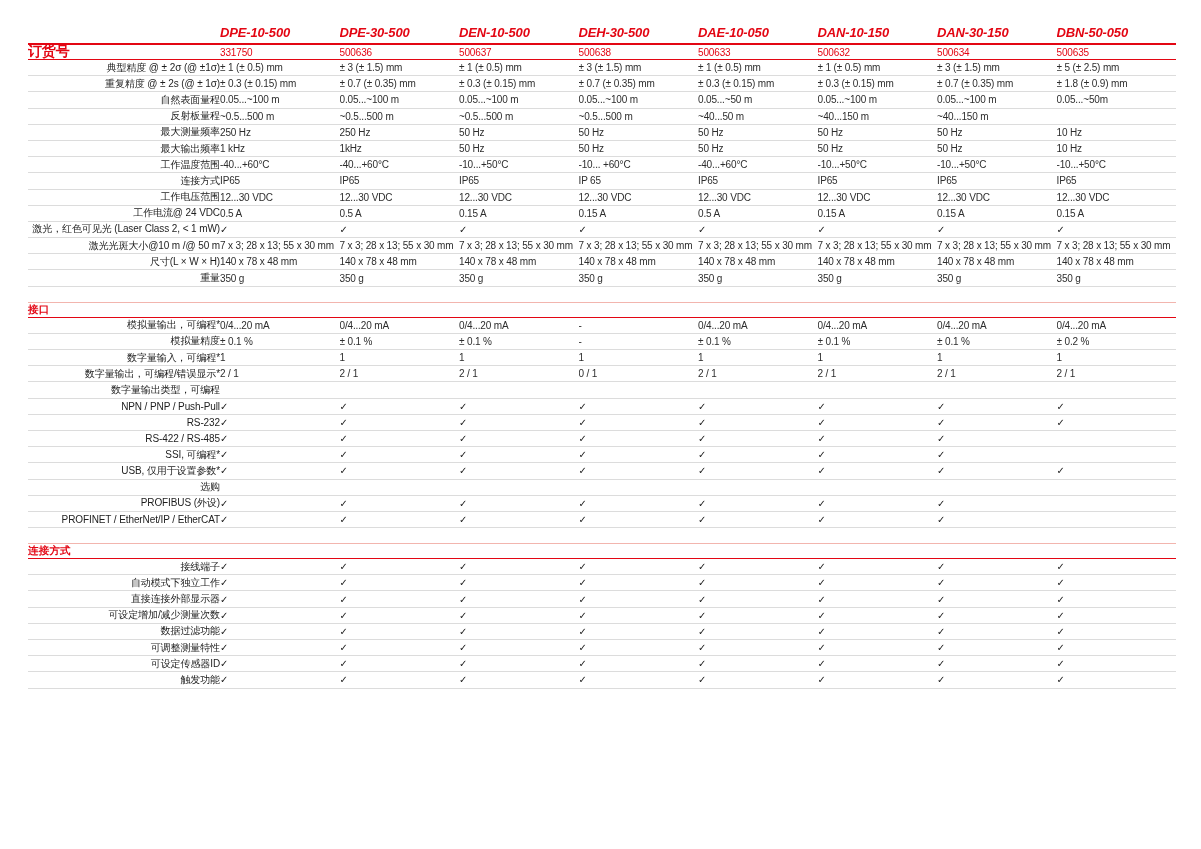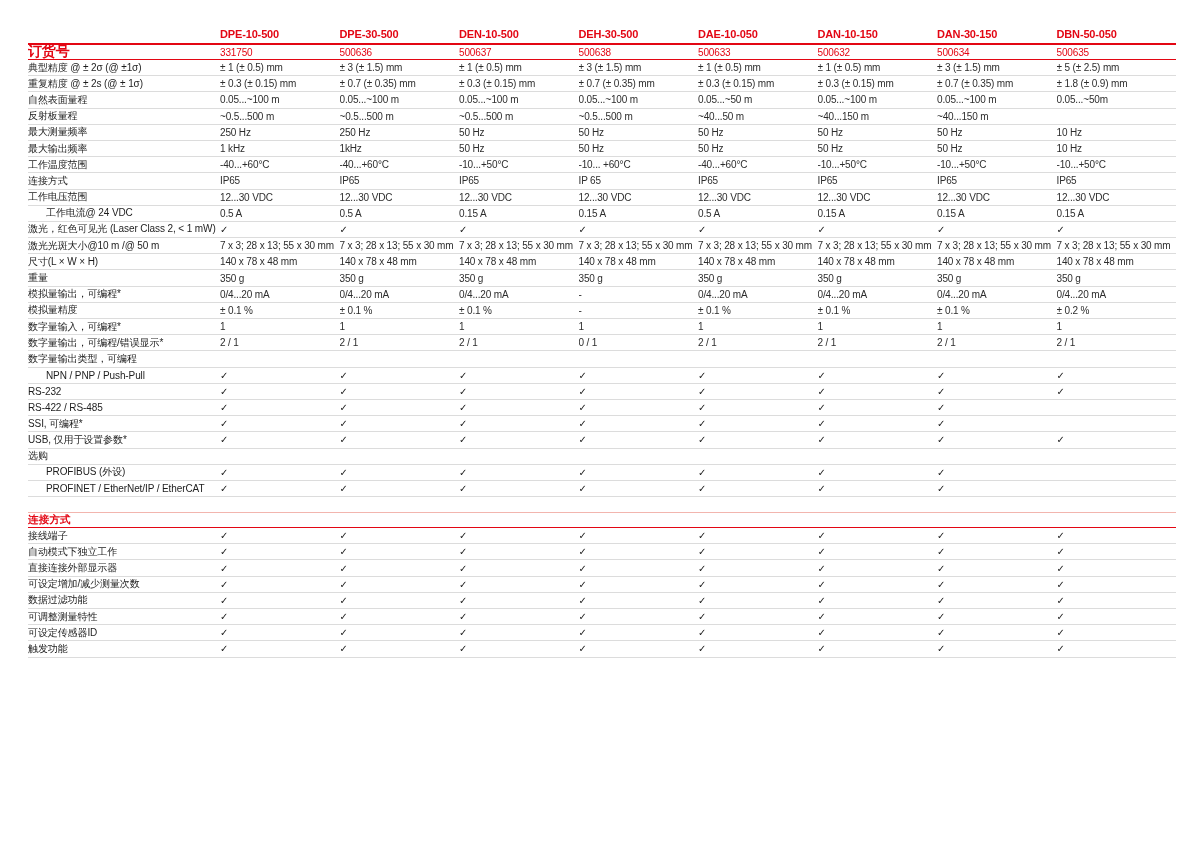--- a/index.html
+++ b/index.html
@@ -25,23 +25,24 @@
   
   .header-row{
     align-items:end;
     border-bottom:2px solid var(--red);
     padding-bottom:3px;
     height:18px;
   }
   .model{
     color:var(--red);
     font-weight:bold;
-    font-size:11px;
+    font-size:13px;
     letter-spacing:-0.2px;
     white-space:nowrap;
+    font-style:italic;
   }
   
   .order-row{
     height:14px;
     border-bottom:1px solid var(--red);
     color:var(--red);
     font-size:10px;
   }
   .order-label{font-weight:bold;font-size:14px;letter-spacing:0;}
   
@@ -61,20 +62,21 @@
   .data-row{
     height:15.2px;
     border-bottom:1px solid var(--line);
     font-size:10px;color:var(--text);
   }
   .data-row .label{
     color:var(--label);
     white-space:nowrap;
     letter-spacing:-0.1px;
     overflow:hidden;
+    text-align:right;
   }
   .indent{padding-left:18px;}
   .cell{
     white-space:nowrap;overflow:hidden;
     letter-spacing:-0.15px;
     padding-right:3px;
   }
   .cell.check{font-size:10px;color:#222;letter-spacing:0;}
 </style>
 </head>
@@ -250,20 +252,21 @@
       <div class="label">重量</div>
       <div class="cell">350 g</div>
       <div class="cell">350 g</div>
       <div class="cell">350 g</div>
       <div class="cell">350 g</div>
       <div class="cell">350 g</div>
       <div class="cell">350 g</div>
       <div class="cell">350 g</div>
       <div class="cell">350 g</div>
     </div>
+    <div class="section-header">接口</div>
     <div class="grid-row data-row">
       <div class="label">模拟量输出，可编程*</div>
       <div class="cell">0/4...20 mA</div>
       <div class="cell">0/4...20 mA</div>
       <div class="cell">0/4...20 mA</div>
       <div class="cell">-</div>
       <div class="cell">0/4...20 mA</div>
       <div class="cell">0/4...20 mA</div>
       <div class="cell">0/4...20 mA</div>
       <div class="cell">0/4...20 mA</div>

